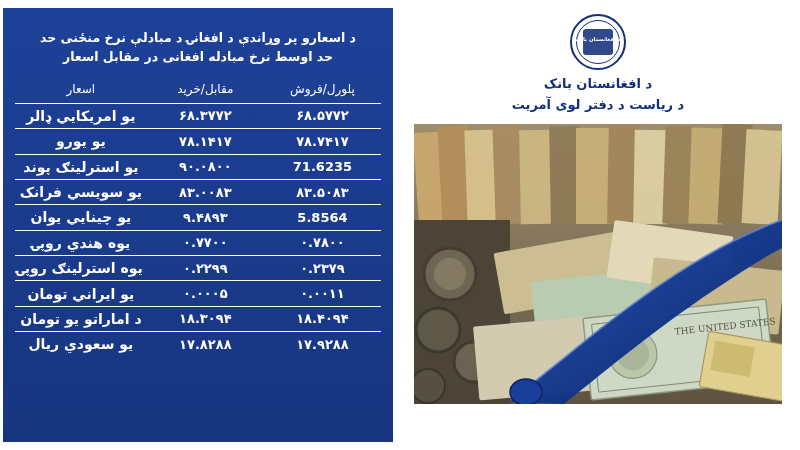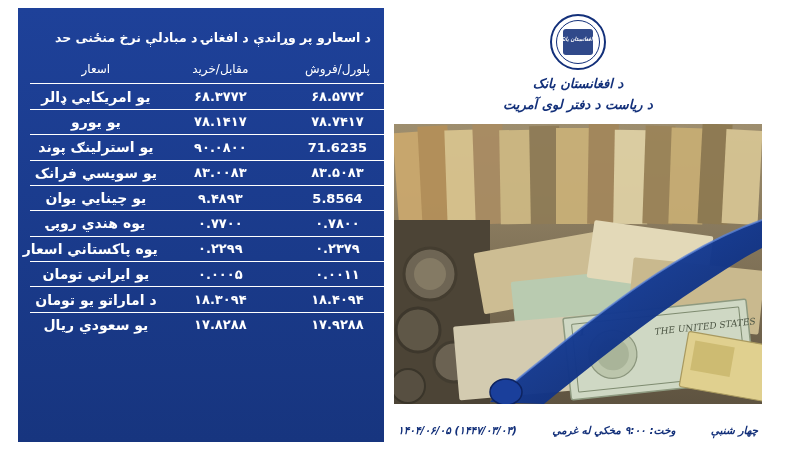--- a/index.html
+++ b/index.html
@@ -16,21 +16,21 @@
   .poster {
     position: relative;
     width: 800px;
     height: 450px;
     background: #ffffff;
     box-sizing: border-box;
   }
   
   .left-panel {
     position: absolute;
-    left: 18px;
+    left: 3px;
     top: 8px;
     width: 390px;
     height: 434px;
     background: #1b3d8f;
     background: linear-gradient(180deg, #1e4199 0%, #17357f 100%);
     box-sizing: border-box;
     padding: 10px 12px 8px 12px;
     display: flex;
     flex-direction: column;
     align-items: flex-start;
@@ -78,26 +78,25 @@
     font-size: 14px;
   }
   table.rates tr:last-child td { border-bottom: none; }
   col.c-name { width: 36%; }
   col.c-buy  { width: 32%; }
   col.c-sell { width: 32%; }
 
   
   .right-panel {
     position: absolute;
-    left: 384px;
+    left: 404px;
     top: 8px;
     width: 388px;
     height: 434px;
     background: #ffffff;
-    font-style: italic;
   }
   .logo-block {
     position: absolute;
     top: 6px;
     left: 0;
     width: 388px;
     text-align: center;
   }
   .seal {
     width: 56px;
@@ -173,20 +172,21 @@
 </style>
 </head>
 <body>
 
 <div class="poster">
 
   <div class="left-panel">
 
     <div class="headline">
       <div>د اسعارو پر وړاندې د افغانۍ د مبادلې نرخ منځنی حد</div>
+      <div>حد اوسط نرخ مبادله افغانی در مقابل اسعار</div>
     </div>
 
     <table class="rates">
       <colgroup>
         <col class="c-sell">
           <col class="c-buy">
           <col class="c-name">
       </colgroup>
       <thead>
         <tr>
@@ -222,21 +222,21 @@
           <td class="name">یو چینایي یوان</td>
         </tr>
         <tr>
           <td>۰.۷۸۰۰</td>
           <td>۰.۷۷۰۰</td>
           <td class="name">یوه هندي روپۍ</td>
         </tr>
         <tr>
           <td>۰.۲۳۷۹</td>
           <td>۰.۲۲۹۹</td>
-          <td class="name">یوه پاکستاني اسعار</td>
+          <td class="name">یوه استرلینګ روپۍ</td>
         </tr>
         <tr>
           <td>۰.۰۰۱۱</td>
           <td>۰.۰۰۰۵</td>
           <td class="name">یو ایراني تومان</td>
         </tr>
         <tr>
           <td>۱۸.۴۰۹۴</td>
           <td>۱۸.۳۰۹۴</td>
           <td class="name">د اماراتو یو تومان</td>
@@ -330,19 +330,14 @@
           <rect x="288" y="214" width="110" height="56" rx="2" fill="#e0d08f" stroke="#a8995f" stroke-width="1.2"></rect>
           <rect x="296" y="222" width="40" height="30" fill="#cdbb72"></rect>
         </g>
 
         <path d="M368,96 C300,120 230,168 150,234 C120,258 104,270 96,278 L150,280 C180,256 240,206 300,166 C330,146 352,132 368,124 Z" fill="url(#ribbon)" opacity="0.97"></path>
         <path d="M368,96 C300,120 230,168 150,234 C132,248 118,260 108,268" fill="none" stroke="#5f86d8" stroke-width="2" opacity="0.75"></path>
         <ellipse cx="112" cy="268" rx="16" ry="13" fill="#1a3f9b" stroke="#0d2360" stroke-width="1.5"></ellipse>
       </svg>
     </div>
 
-    <div class="footer">
-      <span>(۱۴۴۷/۰۳/۰۳) ۱۴۰۴/۰۶/۰۵</span>
-      <span>وخت: ۹:۰۰ مخکي له غرمي</span>
-      <span>چهار شنبې</span>
-    </div>
   </div>
 </div>
 
 </body></html>

